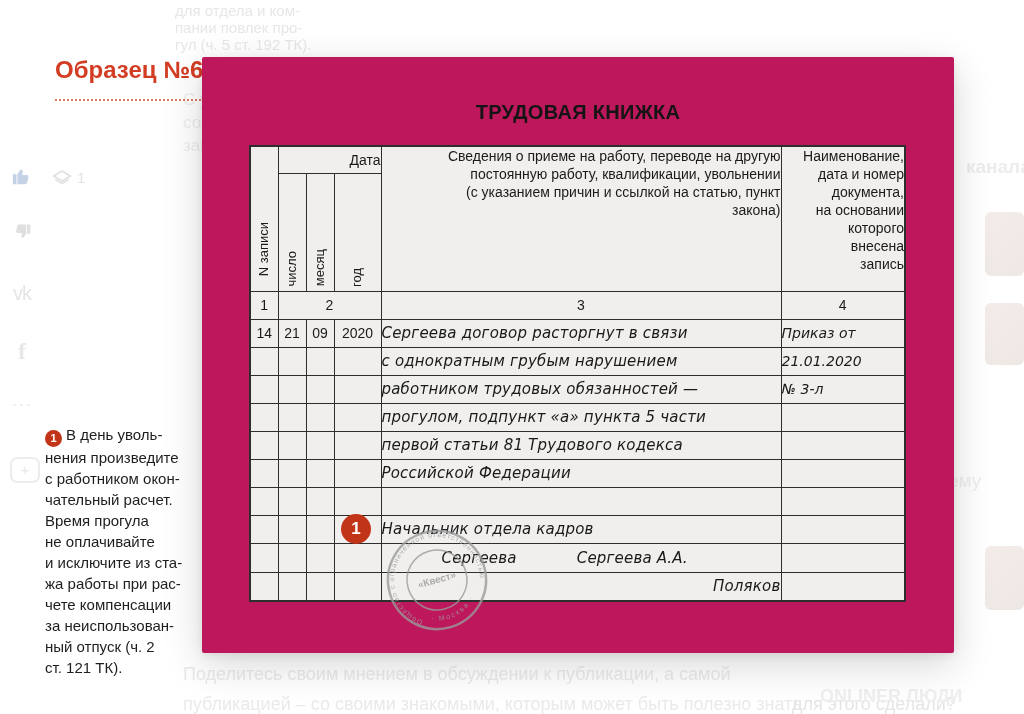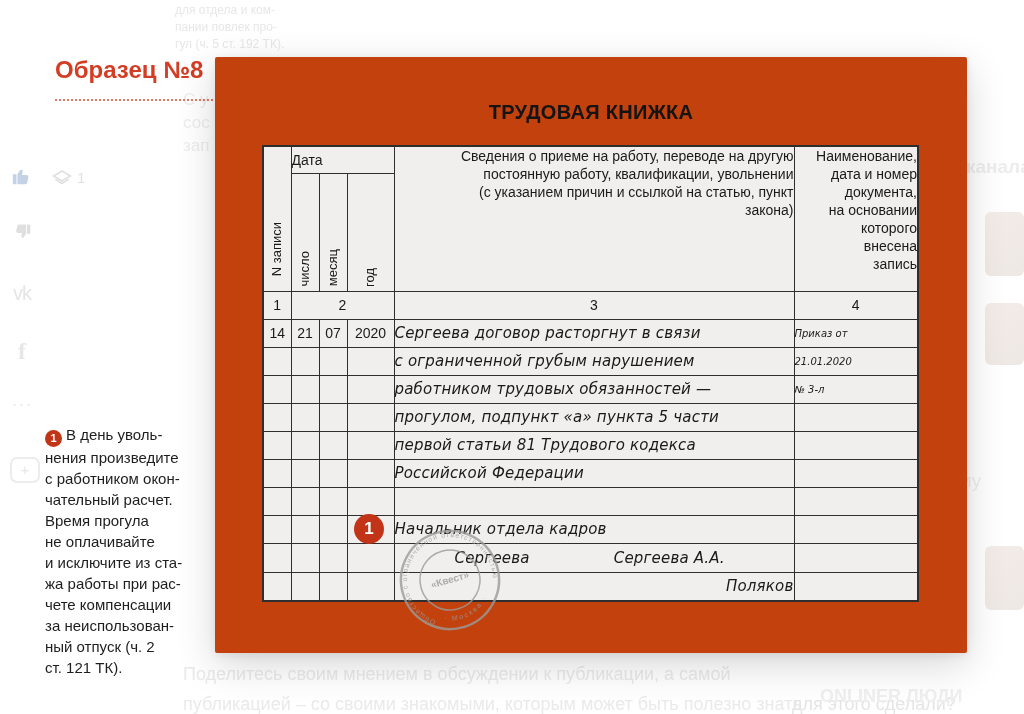--- a/index.html
+++ b/index.html
@@ -2,21 +2,21 @@
 <html lang="ru"><head>
 <meta charset="utf-8">
 <style>
   html,body{margin:0;padding:0;}
   body{width:1024px;height:714px;overflow:hidden;background:#fff;
        font-family:"Liberation Sans",sans-serif;position:relative;}
   .abs{position:absolute;}
   .pre{white-space:pre-line;}
 
   
-  .bg-topleft{left:175px;top:2px;font-size:12px;line-height:17px;color:#e7e7e7;}
+  .bg-topleft{left:175px;top:2px;font-size:15px;line-height:17px;color:#e7e7e7;}
   .bg-fragments{left:183px;top:88px;font-size:17px;line-height:23px;color:#ededed;z-index:1;}
   .bg-bottom{left:183px;top:659px;font-size:18px;line-height:30px;color:#eaeaea;z-index:1;}
   .bg-right-word{left:966px;top:156px;font-size:19px;font-weight:bold;color:#ededed;}
   .bg-right-word2{left:948px;top:470px;font-size:19px;color:#eeeeee;}
   .bg-right-q{left:792px;top:655px;font-size:18px;color:#e5e5e5;z-index:1;margin-top:39px;}
   .bg-right-brand{left:820px;top:686px;font-size:18px;font-weight:bold;color:#efefef;z-index:1;}
   .thumb{width:39px;border-radius:6px;background:linear-gradient(135deg,#f3ece8,#eee8e4);}
   .t1{left:985px;top:212px;height:64px;}
   .t2{left:985px;top:303px;height:62px;}
   .t3{left:985px;top:546px;height:64px;}
@@ -31,40 +31,40 @@
            color:#e8e8e8;font-size:15px;line-height:22px;text-align:center;}
 
   
   .heading{left:55px;top:56px;font-size:24px;font-weight:bold;color:#d33d24;z-index:1;}
   .dotline{left:55px;top:99px;width:162px;border-bottom:2px dotted #dd7b64;z-index:1;}
   .note{left:45px;top:424px;width:148px;font-size:15px;line-height:21px;color:#1e1e1e;z-index:1;}
   .badge{display:inline-block;width:17px;height:17px;border-radius:50%;background:#c23418;color:#fff;
          font-size:11px;font-weight:bold;line-height:17px;text-align:center;vertical-align:-2px;margin-right:4px;}
 
   
-  .card{left:215px;top:57px;width:752px;height:596px;background:#c2410c;border-radius:2px;z-index:2;
+  .card{left:202px;top:57px;width:752px;height:596px;background:#be185d;border-radius:2px;z-index:2;
         box-shadow:0 12px 40px rgba(0,0,0,.16),0 2px 10px rgba(0,0,0,.08);}
   .card-title{left:0;top:44px;width:100%;text-align:center;font-size:20px;font-weight:bold;
               letter-spacing:.3px;color:#141414;}
 
   
   table.book{position:absolute;left:47px;top:88px;border-collapse:collapse;table-layout:fixed;
              width:655px;border:2px solid #2e2e2e;background:#f0efed;}
   table.book td{border:1.5px solid #2e2e2e;padding:0;color:#1a1a1a;overflow:hidden;}
   td.hdr{vertical-align:top;text-align:right;font-size:14px;line-height:18px;padding-top:3px;}
-  td.datecell{text-align:left;font-size:14px;}
+  td.datecell{text-align:right;font-size:14px;}
   td.vcell{vertical-align:bottom;text-align:center;padding-bottom:8px;}
   .vtext{display:inline-block;writing-mode:vertical-rl;transform:rotate(180deg);font-size:13px;line-height:1.1;}
   td.num{text-align:center;font-size:14px;}
   td.hw{font-family:"DejaVu Sans",sans-serif;font-style:italic;font-size:15px;padding-left:8px;
         letter-spacing:.2px;color:#1b1b1b;}
-  td.doc{font-family:"DejaVu Sans",sans-serif;font-style:italic;font-size:10px;padding-left:6px;color:#1b1b1b;}
+  td.doc{font-family:"DejaVu Sans",sans-serif;font-style:italic;font-size:14px;padding-left:6px;color:#1b1b1b;}
   .sigflex{display:flex;align-items:flex-end;}
   .sigflex .s1{margin-left:60px;}
-  .sigflex .s2{margin-left:84px;}
+  .sigflex .s2{margin-left:60px;}
   td.center{text-align:right;padding-right:30px;}
 
   .tbadge{left:139px;top:457px;width:30px;height:30px;border-radius:50%;background:#c23418;color:#fff;
           font-size:17px;font-weight:bold;line-height:30px;text-align:center;z-index:5;}
   .stamp{left:174px;top:462px;transform:rotate(-16deg);opacity:.8;z-index:4;pointer-events:none;}
 </style>
 </head>
 <body>
 
 <div class="abs bg-topleft pre">для отдела и ком-
@@ -104,21 +104,21 @@
     <svg width="20" height="20" viewBox="0 0 24 24" fill="#dfdfdf" transform="rotate(180)">
         <path d="M2 10h4v11H2zM7 21h8.5c1 0 1.9-.6 2.1-1.6l1.4-6c.3-1.3-.7-2.6-2-2.6H12l.8-3.2c.3-1-.4-2.1-1.4-2.4-.6-.2-1.3.1-1.6.6L7 10z"></path>
       </svg>
   </span>
 </div>
 <div class="abs rail-ic vk"><span>vk</span></div>
 <div class="abs rail-ic fb"><span>f</span></div>
 <div class="abs rail-ic dots"><span>···</span></div>
 <div class="abs plusbox"><span>+</span></div>
 
-<div class="abs heading">Образец №8</div>
+<div class="abs heading">Образец №6</div>
 <div class="abs dotline"></div>
 
 <div class="abs note">
   <span class="badge">1</span><span class="pre">В день уволь-
 нения произведите
 с работником окон-
 чательный расчет.
 Время прогула
 не оплачивайте
 и исключите из ста-
@@ -164,31 +164,31 @@
     </tr>
     <tr style="height:28px">
       <td class="num">1</td>
       <td class="num" colspan="3">2</td>
       <td class="num">3</td>
       <td class="num">4</td>
     </tr>
     <tr style="height:28px">
       <td class="num">14</td>
       <td class="num">21</td>
-      <td class="num">07</td>
+      <td class="num">09</td>
       <td class="num">2020</td>
       <td class="hw">Сергеева договор расторгнут в связи</td>
       <td class="doc">Приказ от</td>
     </tr>
     <tr style="height:28px">
       <td class="num"></td>
           <td class="num"></td>
           <td class="num"></td>
           <td class="num"></td>
-      <td class="hw">с ограниченной грубым нарушением</td>
+      <td class="hw">с однократным грубым нарушением</td>
       <td class="doc">21.01.2020</td>
     </tr>
     <tr style="height:28px">
       <td class="num"></td>
           <td class="num"></td>
           <td class="num"></td>
           <td class="num"></td>
       <td class="hw">работником трудовых обязанностей —</td>
       <td class="doc">№ 3-л</td>
     </tr>

